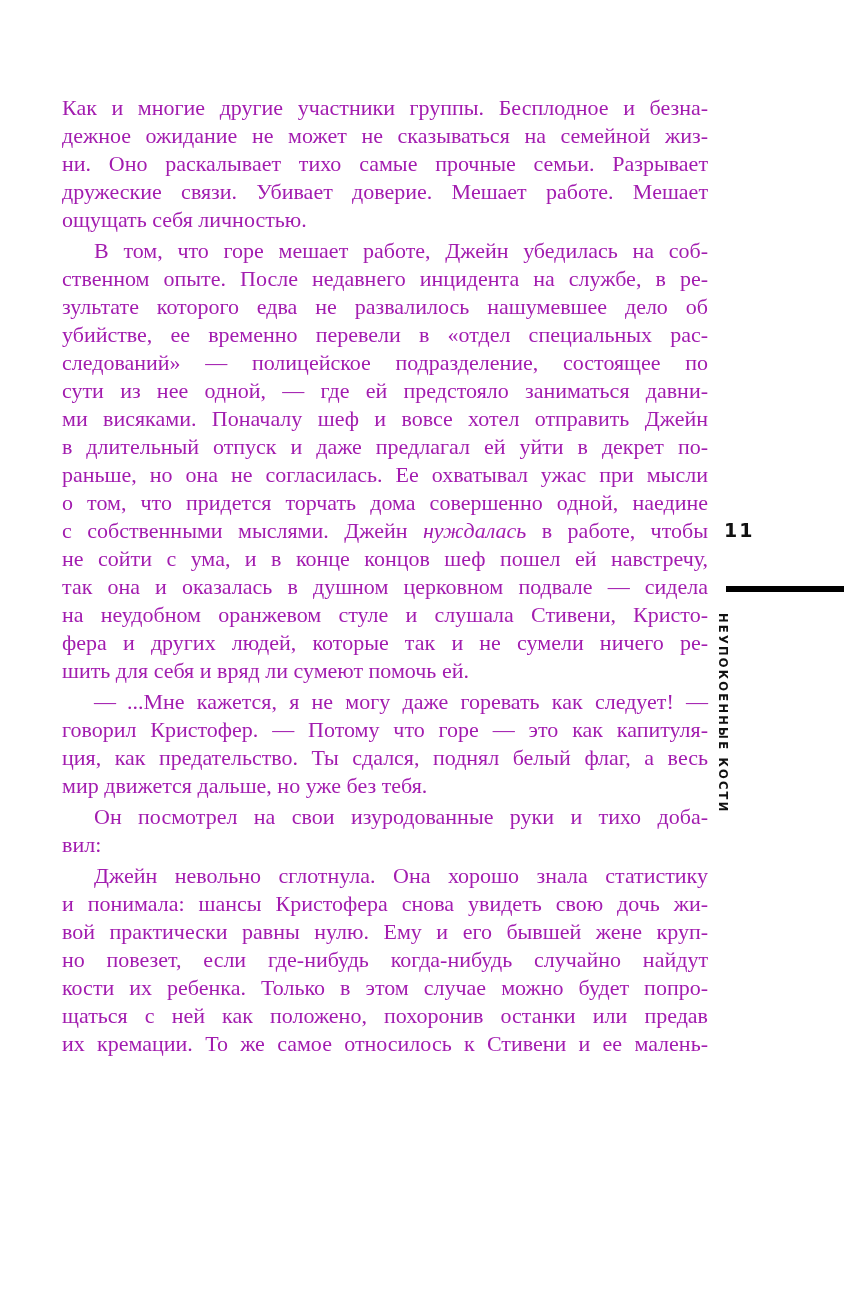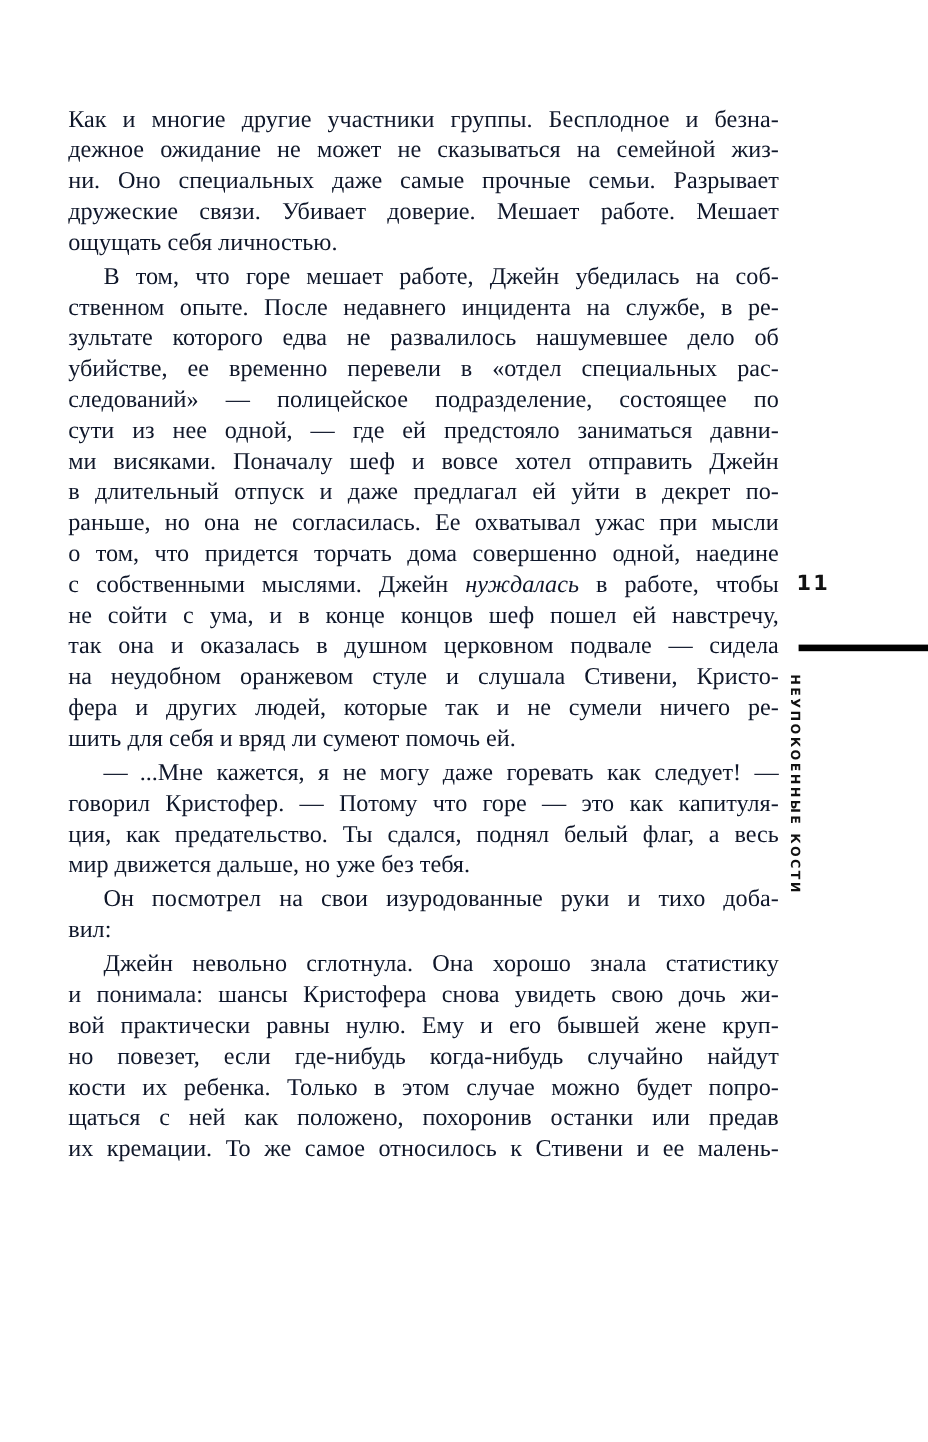--- a/index.html
+++ b/index.html
@@ -7,21 +7,21 @@
     width: 844px; height: 1311px;
     background: #ffffff;
     position: relative;
     overflow: hidden;
     font-family: "Liberation Serif", serif;
   }
   .text-block {
     position: absolute;
     left: 62px; top: 94px;
     width: 646px;
-    color: #0f172a;
+    color: #a21caf;
     font-size: 22px;
     line-height: 28px;
   }
   .para { margin: 0; }
   .para + .para { margin-top: 3px; }
   .line {
     text-align: justify;
     text-align-last: justify;
     -moz-text-align-last: justify;
   }
@@ -60,21 +60,21 @@
     white-space: nowrap;
   }
 </style>
 </head>
 <body>
 
 <div class="text-block" id="text-block">
     <div class="para">
       <div class="line">Как и многие другие участники группы. Бесплодное и безна-</div>
       <div class="line">дежное ожидание не может не сказываться на семейной жиз-</div>
-      <div class="line">ни. Оно специальных даже самые прочные семьи. Разрывает</div>
+      <div class="line">ни. Оно раскалывает тихо самые прочные семьи. Разрывает</div>
       <div class="line">дружеские связи. Убивает доверие. Мешает работе. Мешает</div>
       <div class="line endline">ощущать себя личностью.</div>
     </div>
     <div class="para">
       <div class="line indent">В том, что горе мешает работе, Джейн убедилась на соб-</div>
       <div class="line">ственном опыте. После недавнего инцидента на службе, в ре-</div>
       <div class="line">зультате которого едва не развалилось нашумевшее дело об</div>
       <div class="line">убийстве, ее временно перевели в «отдел специальных рас-</div>
       <div class="line">следований» — полицейское подразделение, состоящее по</div>
       <div class="line">сути из нее одной, — где ей предстояло заниматься давни-</div>

